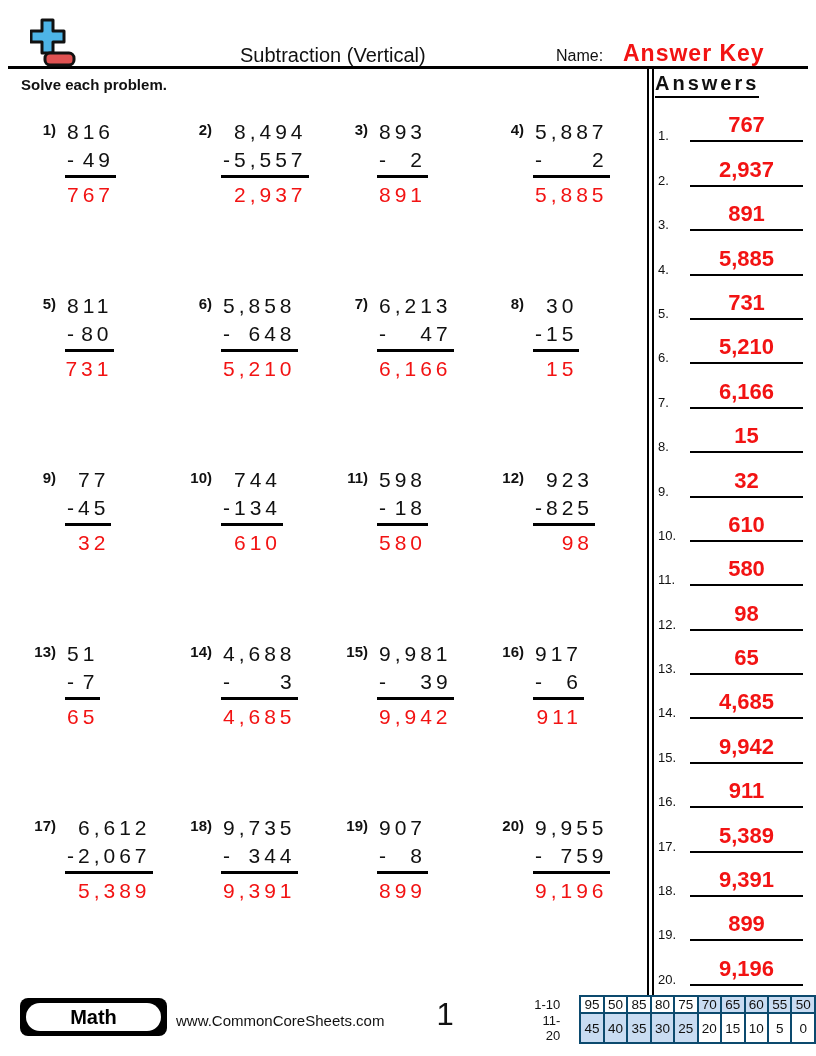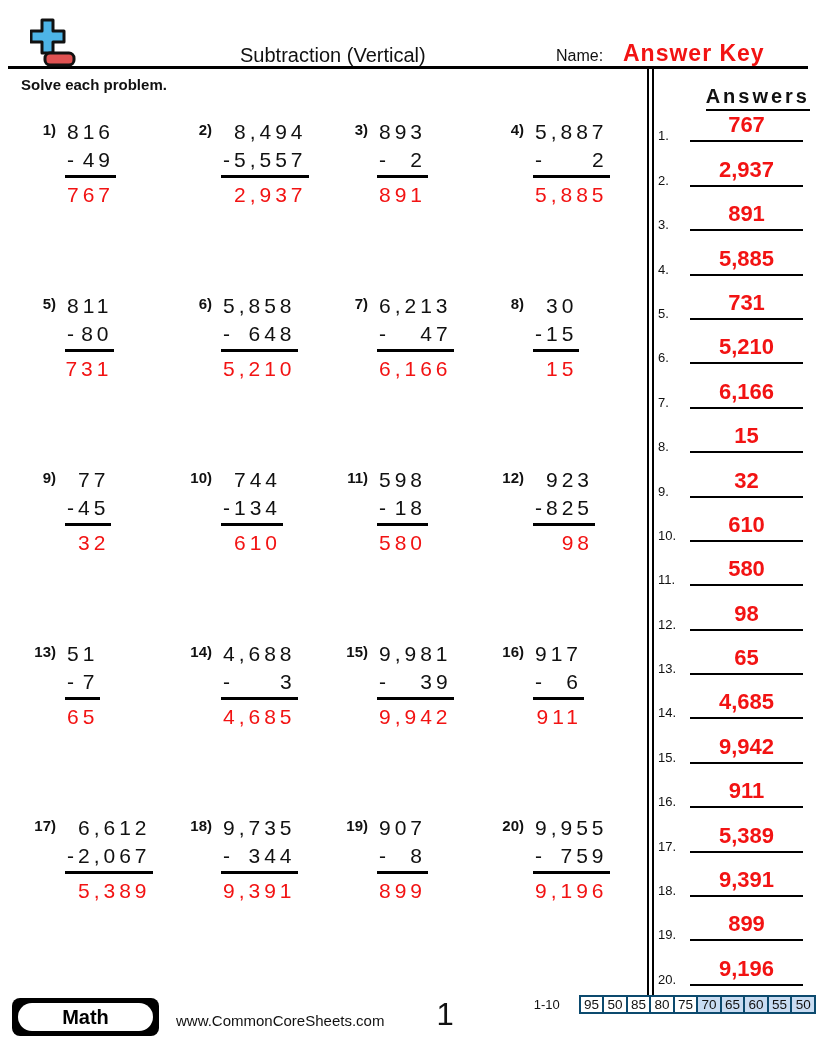--- a/index.html
+++ b/index.html
@@ -24,29 +24,29 @@
     position:absolute; left:20px; top:118px;
     display:grid; grid-template-columns:156px 156px 156px 160px; grid-auto-rows:174px;
   }
   .problem { display:flex; align-items:flex-start; }
   .pnum { width:36px; text-align:right; font-weight:bold; font-size:15px; padding:3px 9px 0 0; flex:none; }
   .pcol { display:inline-block; font-size:21px; letter-spacing:4px; line-height:1.32; }
   .minuend { text-align:right; padding:0 2px; }
   .subtrahend { display:flex; justify-content:space-between; border-bottom:3px solid #000; padding:0 2px 2px 2px; }
   .p-answer { color:#f21313; text-align:right; padding:3px 2px 0 0; }
   
-  .answers-title { position:absolute; left:655px; top:85px; width:155px; text-align:right; }
+  .answers-title { position:absolute; left:655px; top:72px; width:155px; text-align:left; }
   .answers-title span { display:inline-block; font-size:20px; font-weight:bold; letter-spacing:3px; border-bottom:2px solid #000; padding-bottom:1px; }
   .answer-list { position:absolute; left:655px; top:103px; width:152px; }
   .ans-item { height:44.4px; position:relative; }
   .ans-num { position:absolute; left:3px; bottom:4px; font-size:13px; }
   .ans-val { position:absolute; left:35px; right:4px; bottom:5px; border-bottom:2px solid #000;
              text-align:center; color:#f21313; font-weight:bold; font-size:22px; line-height:1; padding-bottom:4px; }
   
-  .badge { position:absolute; left:12px; top:998px; width:147px; height:38px; background:#000; border-radius:8px; }
+  .badge { position:absolute; left:20px; top:998px; width:147px; height:38px; background:#000; border-radius:8px; }
   .badge-pill { position:absolute; left:6px; right:6px; top:5px; bottom:5px; background:#fff; border-radius:15px;
                 display:flex; align-items:center; justify-content:center; font-weight:bold; font-size:20px; color:#000; }
   .website { position:absolute; left:176px; top:1012px; font-size:15px; }
   .page-num { position:absolute; left:415px; top:997px; width:60px; text-align:center; font-size:31px; }
   table.score { position:absolute; left:528px; top:995px; border-collapse:collapse; }
   table.score td { border:2px solid #0c4a6e; width:21px; height:15px; text-align:center;
                    font-size:13.5px; padding:0 1px; }
   table.score td.lbl { border:none; text-align:right; padding-right:19px; font-size:13px; width:36px; background:#fff; }
   table.score td.shaded { background:#c9dcf2; }
 </style>
@@ -427,14 +427,27 @@
         <td>50</td>
         <td>85</td>
         <td>80</td>
         <td>75</td>
         <td class="shaded" style="background: rgb(201, 220, 242);">70</td>
         <td class="shaded" style="background: rgb(201, 220, 242);">65</td>
         <td class="shaded" style="background: rgb(201, 220, 242); margin-left: 36px;">60</td>
         <td class="shaded" style="background: rgb(201, 220, 242);">55</td>
         <td class="shaded" style="background: rgb(201, 220, 242);">50</td>
       </tr>
+      <tr>
+        <td class="lbl">11-20</td>
+        <td class="shaded" style="background: rgb(201, 220, 242);">45</td>
+        <td class="shaded" style="background: rgb(201, 220, 242);">40</td>
+        <td class="shaded" style="background: rgb(201, 220, 242);">35</td>
+        <td class="shaded" style="background: rgb(201, 220, 242);">30</td>
+        <td class="shaded" style="background: rgb(201, 220, 242);">25</td>
+        <td>20</td>
+        <td>15</td>
+        <td>10</td>
+        <td>5</td>
+        <td>0</td>
+      </tr>
     </tbody>
   </table>
 
 </body></html>

